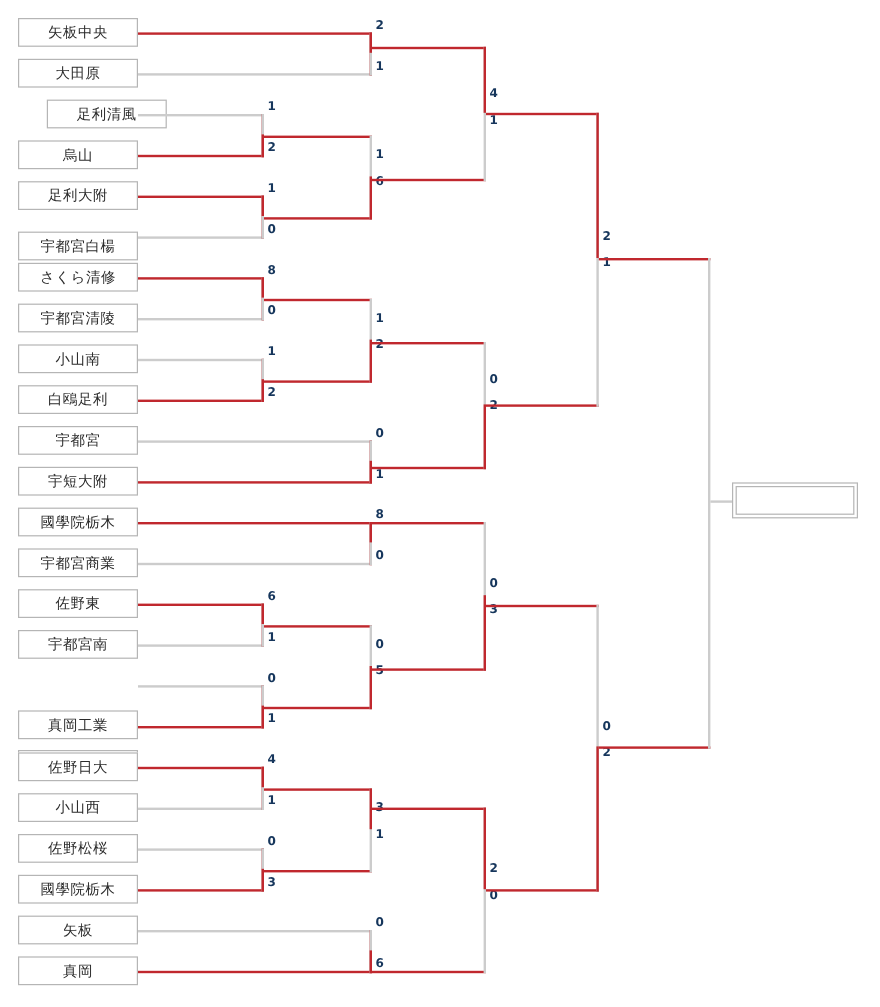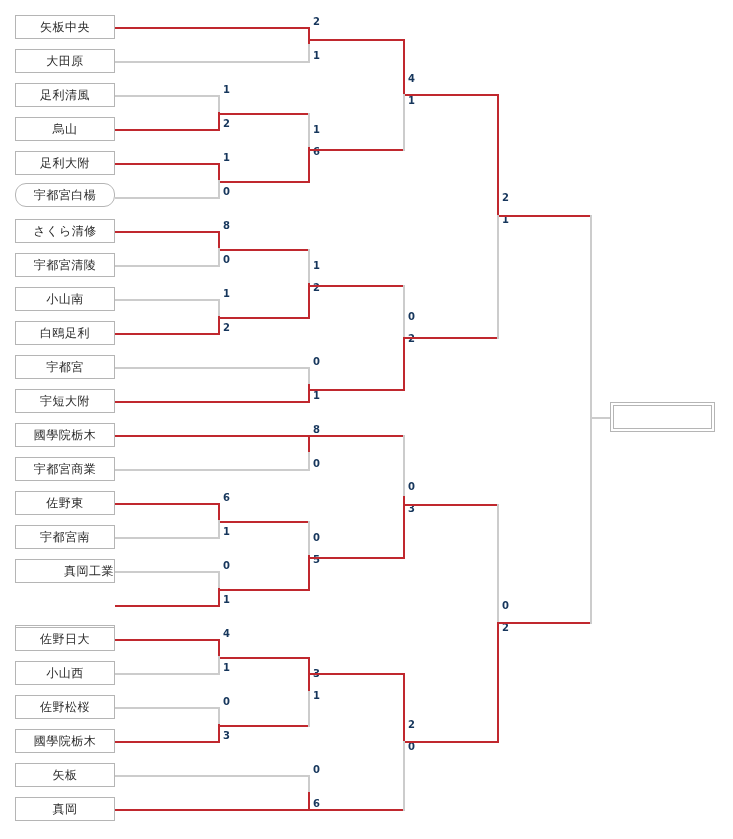--- a/index.html
+++ b/index.html
@@ -32,30 +32,30 @@
 <body>
 
 <div id="bracket">
 
 <div class="team-box" style="top: 15px;">
       <span class="team-name">矢板中央</span>
     </div>
     <div class="team-box" style="top: 49px;">
       <span class="team-name">大田原</span>
     </div>
-    <div class="team-box" style="top: 83px;">
+    <div class="team-box" style="top: 83px; margin-left: 24px;">
       <span class="team-name">足利清風</span>
     </div>
     <div class="team-box" style="top: 117px;">
       <span class="team-name">烏山</span>
     </div>
     <div class="team-box" style="top: 151px;">
       <span class="team-name">足利大附</span>
     </div>
-    <div class="team-box" style="top: 183px; border-radius: 11px;">
+    <div class="team-box" style="top: 193px;">
       <span class="team-name">宇都宮白楊</span>
     </div>
     <div class="team-box" style="top: 219px;">
       <span class="team-name">さくら清修</span>
     </div>
     <div class="team-box" style="top: 253px;">
       <span class="team-name">宇都宮清陵</span>
     </div>
     <div class="team-box" style="top: 287px;">
       <span class="team-name">小山南</span>
@@ -74,21 +74,21 @@
     </div>
     <div class="team-box" style="top: 457px;">
       <span class="team-name">宇都宮商業</span>
     </div>
     <div class="team-box" style="top: 491px; align-items: center;">
       <span class="team-name">佐野東</span>
     </div>
     <div class="team-box" style="top: 525px;">
       <span class="team-name">宇都宮南</span>
     </div>
-    <div class="team-box" style="top: 559px; justify-content: flex-end;">
+    <div class="team-box" style="top: 592px;">
       <span class="team-name">真岡工業</span>
     </div>
     <div class="team-box" style="top: 625px;">
       <span class="team-name">栃木</span>
     </div>
     <div class="team-box" style="top: 627px;">
       <span class="team-name">佐野日大</span>
     </div>
     <div class="team-box" style="top: 661px;">
       <span class="team-name">小山西</span>

